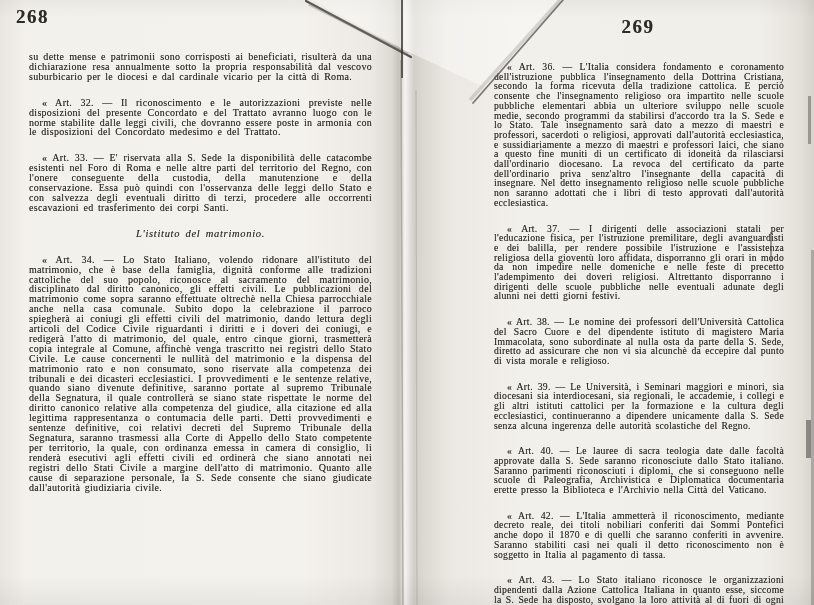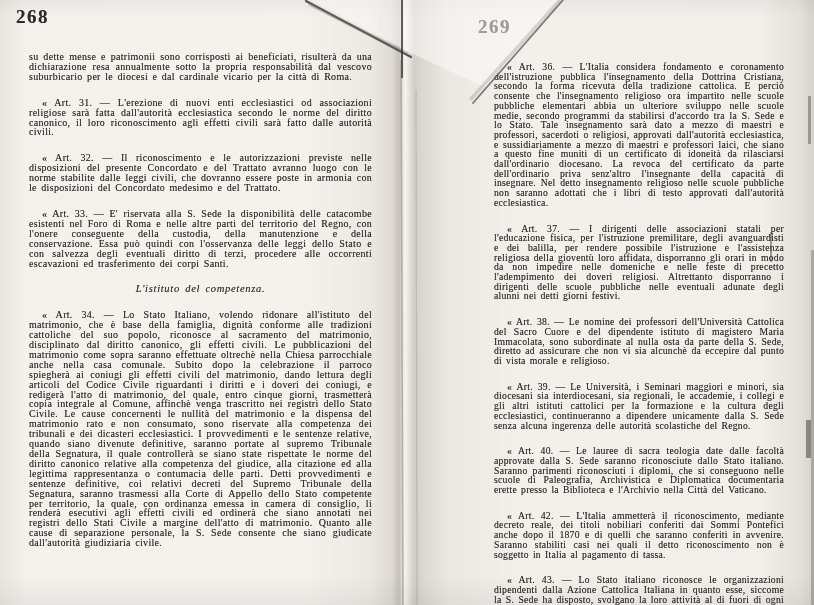--- a/index.html
+++ b/index.html
@@ -33,38 +33,37 @@
     font-size:10.5px; letter-spacing:.7px; word-spacing:2px;
     margin:11px 0 9px 0; text-indent:0;
     text-shadow:0 0 .4px rgba(46,44,40,.5);
   }
 
   .page-number {
     position:absolute; font-weight:700; font-size:19px; letter-spacing:1.5px;
     text-shadow:0 0 .5px rgba(40,38,34,.6);
   }
   .page-number-left  { left:16px;  top:6px; }
-  .page-number-right { left:478px; top:16px; width:322px; text-align:left; padding-right:2px; box-sizing:border-box; }
+  .page-number-right { left:478px; top:16px; width:322px; text-align:center; padding-right:2px; box-sizing:border-box; }
 
   
   .artifacts { position:absolute; left:0; top:0; width:814px; height:605px; pointer-events:none; }
 </style>
 </head>
 <body>
 
 <div class="canvas">
 
   <div class="page-number page-number-left">268</div>
 
   <div class="text-col text-col-left">
     <p class="para no-indent">su dette mense e patrimonii sono corrisposti ai beneficiati, risulterà da una dichiarazione resa annualmente sotto la propria responsabilità dal vescovo suburbicario per le diocesi e dal cardinale vicario per la città di Roma.</p>
-    <p class="para">« Art. 31. — L'erezione di nuovi enti ecclesiastici od associazioni religiose sarà fatta dall'autorità ecclesiastica secondo le norme del diritto canonico, il loro riconoscimento agli effetti civili sarà fatto dalle autorità civili.</p>
     <p class="para">« Art. 32. — Il riconoscimento e le autorizzazioni previste nelle disposizioni del presente Concordato e del Trattato avranno luogo con le norme stabilite dalle leggi civili, che dovranno essere poste in armonia con le disposizioni del Concordato medesimo e del Trattato.</p>
     <p class="para">« Art. 33. — E' riservata alla S. Sede la disponibilità delle catacombe esistenti nel Foro di Roma e nelle altre parti del territorio del Regno, con l'onere conseguente della custodia, della manutenzione e della conservazione. Essa può quindi con l'osservanza delle leggi dello Stato e con salvezza degli eventuali diritto di terzi, procedere alle occorrenti escavazioni ed trasferimento dei corpi Santi.</p>
-    <h3 class="heading">L'istituto del competenza.</h3>
+    <h3 class="heading">L'istituto del matrimonio.</h3>
     <p class="para">« Art. 34. — Lo Stato Italiano, volendo ridonare all'istituto del matrimonio, che è base della famiglia, dignità conforme alle tradizioni cattoliche del suo popolo, riconosce al sacramento del matrimonio, disciplinato dal diritto canonico, gli effetti civili. Le pubblicazioni del matrimonio come sopra saranno effettuate oltrechè nella Chiesa parrocchiale anche nella casa comunale. Subito dopo la celebrazione il parroco spiegherà ai coniugi gli effetti civili del matrimonio, dando lettura degli articoli del Codice Civile riguardanti i diritti e i doveri dei coniugi, e redigerà l'atto di matrimonio, del quale, entro cinque giorni, trasmetterà copia integrale al Comune, affinchè venga trascritto nei registri dello Stato Civile. Le cause concernenti le nullità del matrimonio e la dispensa del matrimonio rato e non consumato, sono riservate alla competenza dei tribunali e dei dicasteri ecclesiastici. I provvedimenti e le sentenze relative, quando siano divenute definitive, saranno portate al supremo Tribunale della Segnatura, il quale controllerà se siano state rispettate le norme del diritto canonico relative alla competenza del giudice, alla citazione ed alla legittima rappresentanza o contumacia delle parti. Detti provvedimenti e sentenze definitive, coi relativi decreti del Supremo Tribunale della Segnatura, saranno trasmessi alla Corte di Appello dello Stato competente per territorio, la quale, con ordinanza emessa in camera di consiglio, li renderà esecutivi agli effetti civili ed ordinerà che siano annotati nei registri dello Stati Civile a margine dell'atto di matrimonio. Quanto alle cause di separazione personale, la S. Sede consente che siano giudicate dall'autorità giudiziaria civile.</p>
   </div>
 
   <div class="page-number page-number-right">269</div>
 
   <div class="text-col text-col-right">
     <p class="para">« Art. 36. — L'Italia considera fondamento e coronamento dell'istruzione pubblica l'insegnamento della Dottrina Cristiana, secondo la forma ricevuta della tradizione cattolica. E perciò consente che l'insegnamento religioso ora impartito nelle scuole pubbliche elementari abbia un ulteriore sviluppo nelle scuole medie, secondo programmi da stabilirsi d'accordo tra la S. Sede e lo Stato. Tale insegnamento sarà dato a mezzo di maestri e professori, sacerdoti o religiosi, approvati dall'autorità ecclesiastica, e sussidiariamente a mezzo di maestri e professori laici, che siano a questo fine muniti di un certificato di idoneità da rilasciarsi dall'ordinario diocesano. La revoca del certificato da parte dell'ordinario priva senz'altro l'insegnante della capacità di insegnare. Nel detto insegnamento religioso nelle scuole pubbliche non saranno adottati che i libri di testo approvati dall'autorità ecclesiastica.</p>
     <p class="para">« Art. 37. — I dirigenti delle associazioni statali per l'educazione fisica, per l'istruzione premilitare, degli avanguardisti e dei balilla, per rendere possibile l'istruzione e l'assistenza religiosa della gioventù loro affidata, disporranno gli orari in modo da non impedire nelle domeniche e nelle feste di precetto l'adempimento dei doveri religiosi. Altrettanto disporranno i dirigenti delle scuole pubbliche nelle eventuali adunate degli alunni nei detti giorni festivi.</p>
     <p class="para">« Art. 38. — Le nomine dei professori dell'Università Cattolica del Sacro Cuore e del dipendente istituto di magistero Maria Immacolata, sono subordinate al nulla osta da parte della S. Sede, diretto ad assicurare che non vi sia alcunchè da eccepire dal punto di vista morale e religioso.</p>
     <p class="para">« Art. 39. — Le Università, i Seminari maggiori e minori, sia diocesani sia interdiocesani, sia regionali, le accademie, i collegi e gli altri istituti cattolici per la formazione e la cultura degli ecclesiastici, continueranno a dipendere unicamente dalla S. Sede senza alcuna ingerenza delle autorità scolastiche del Regno.</p>

